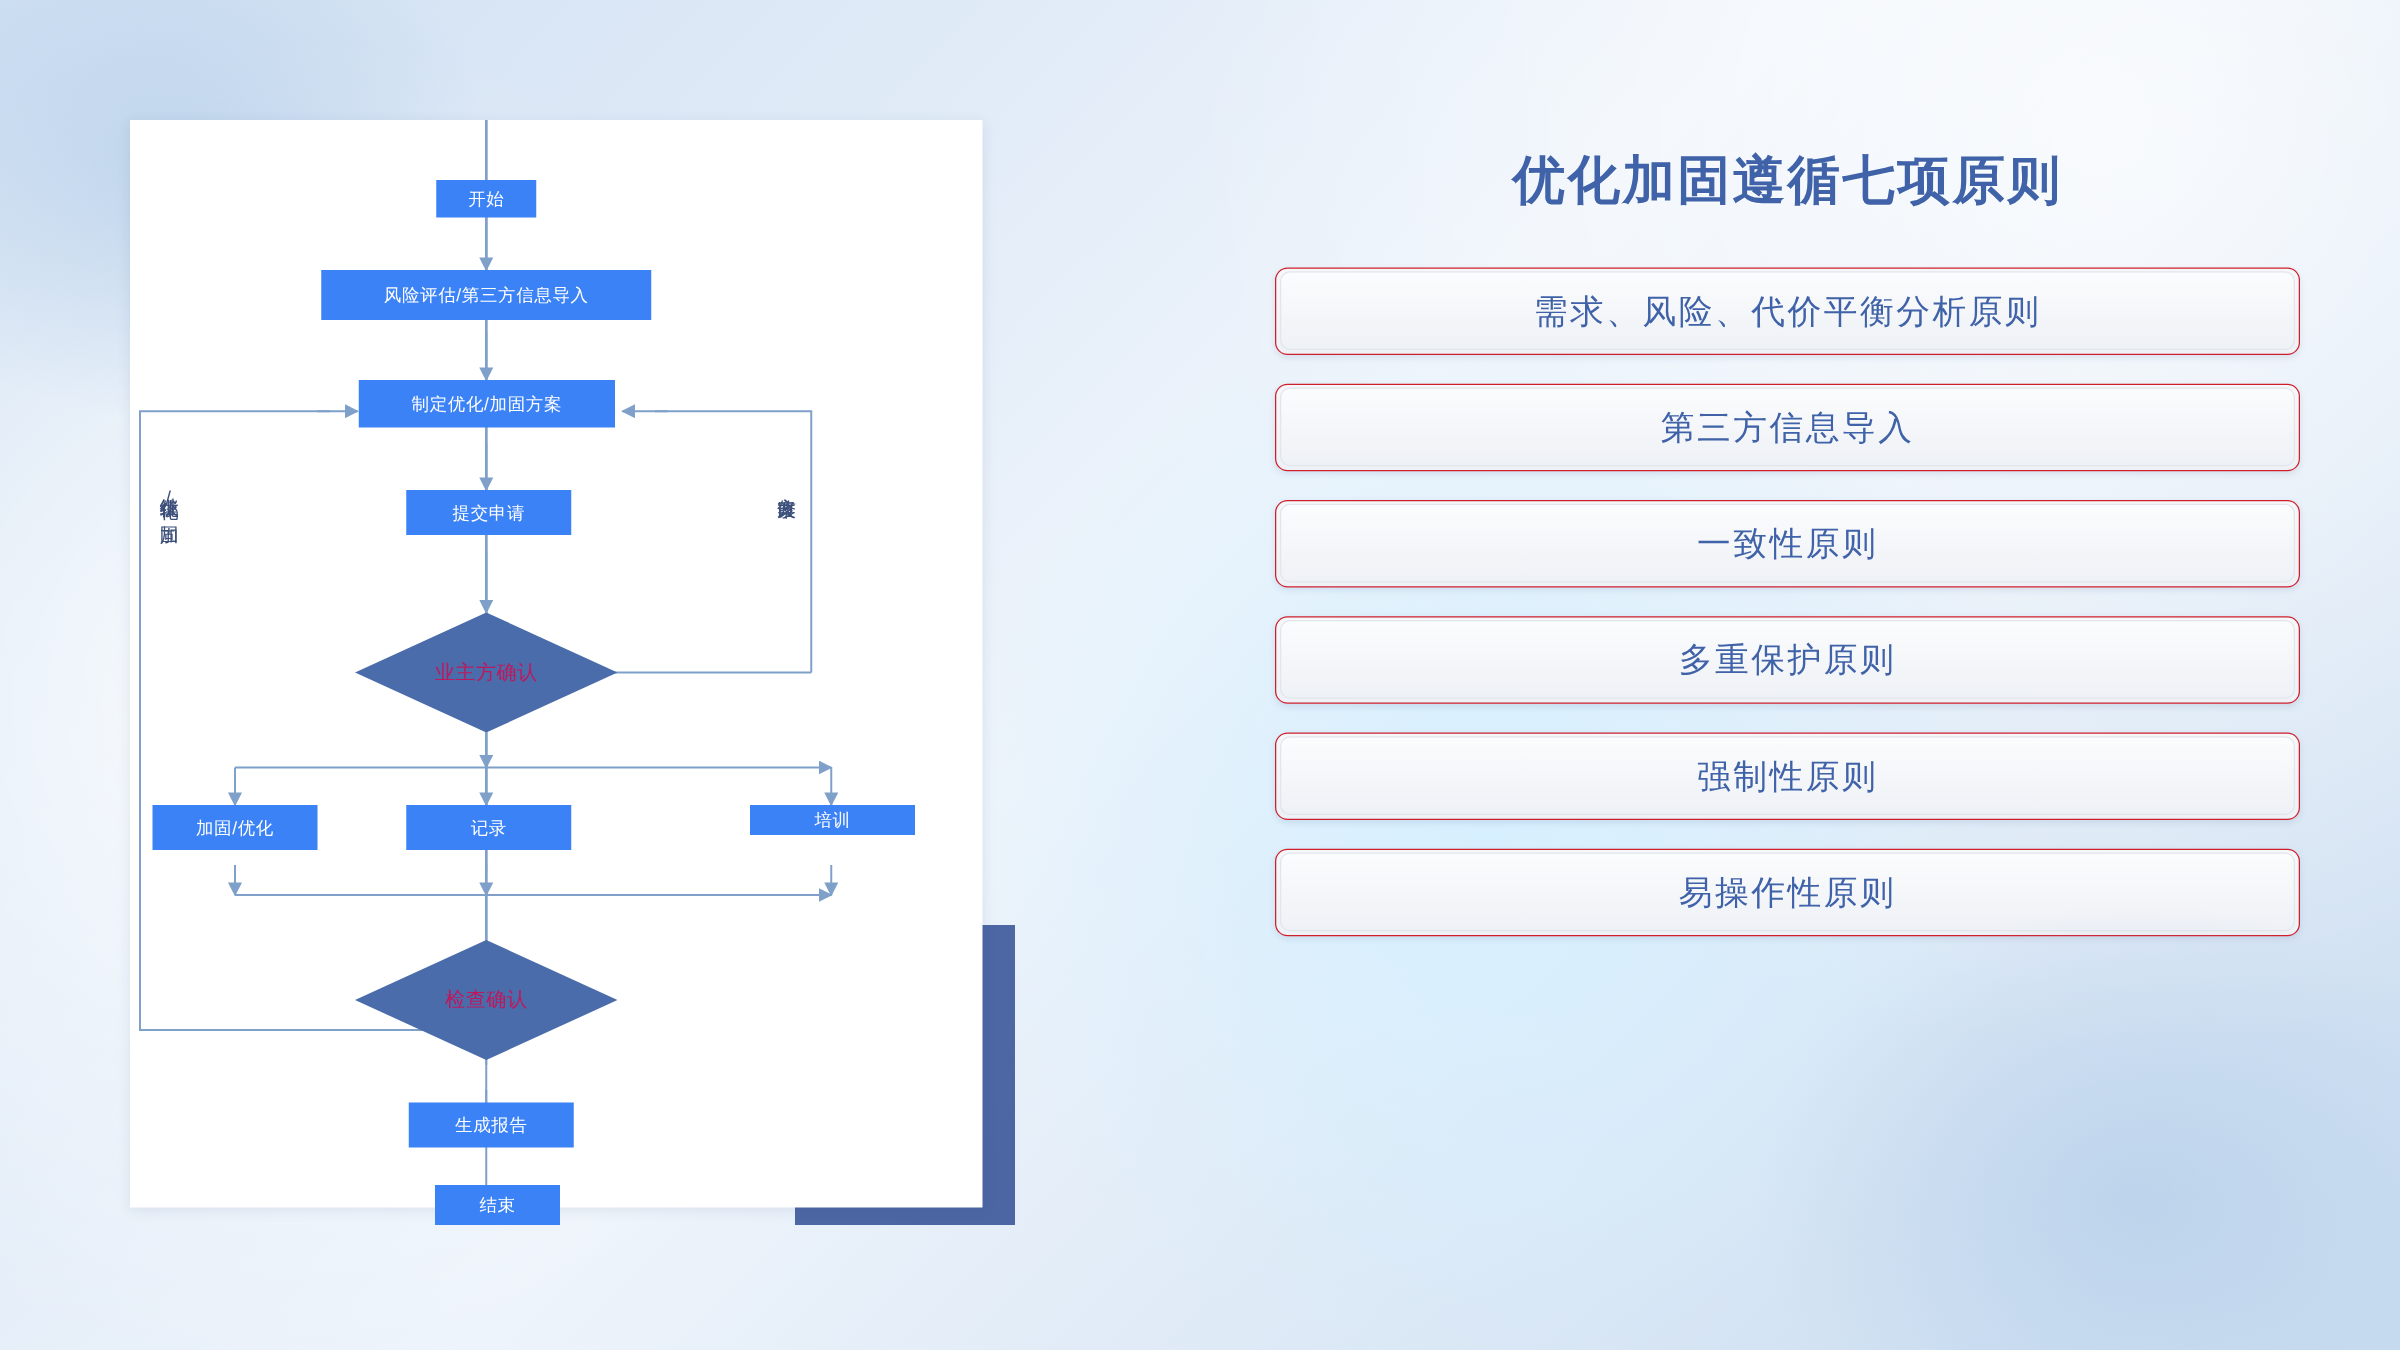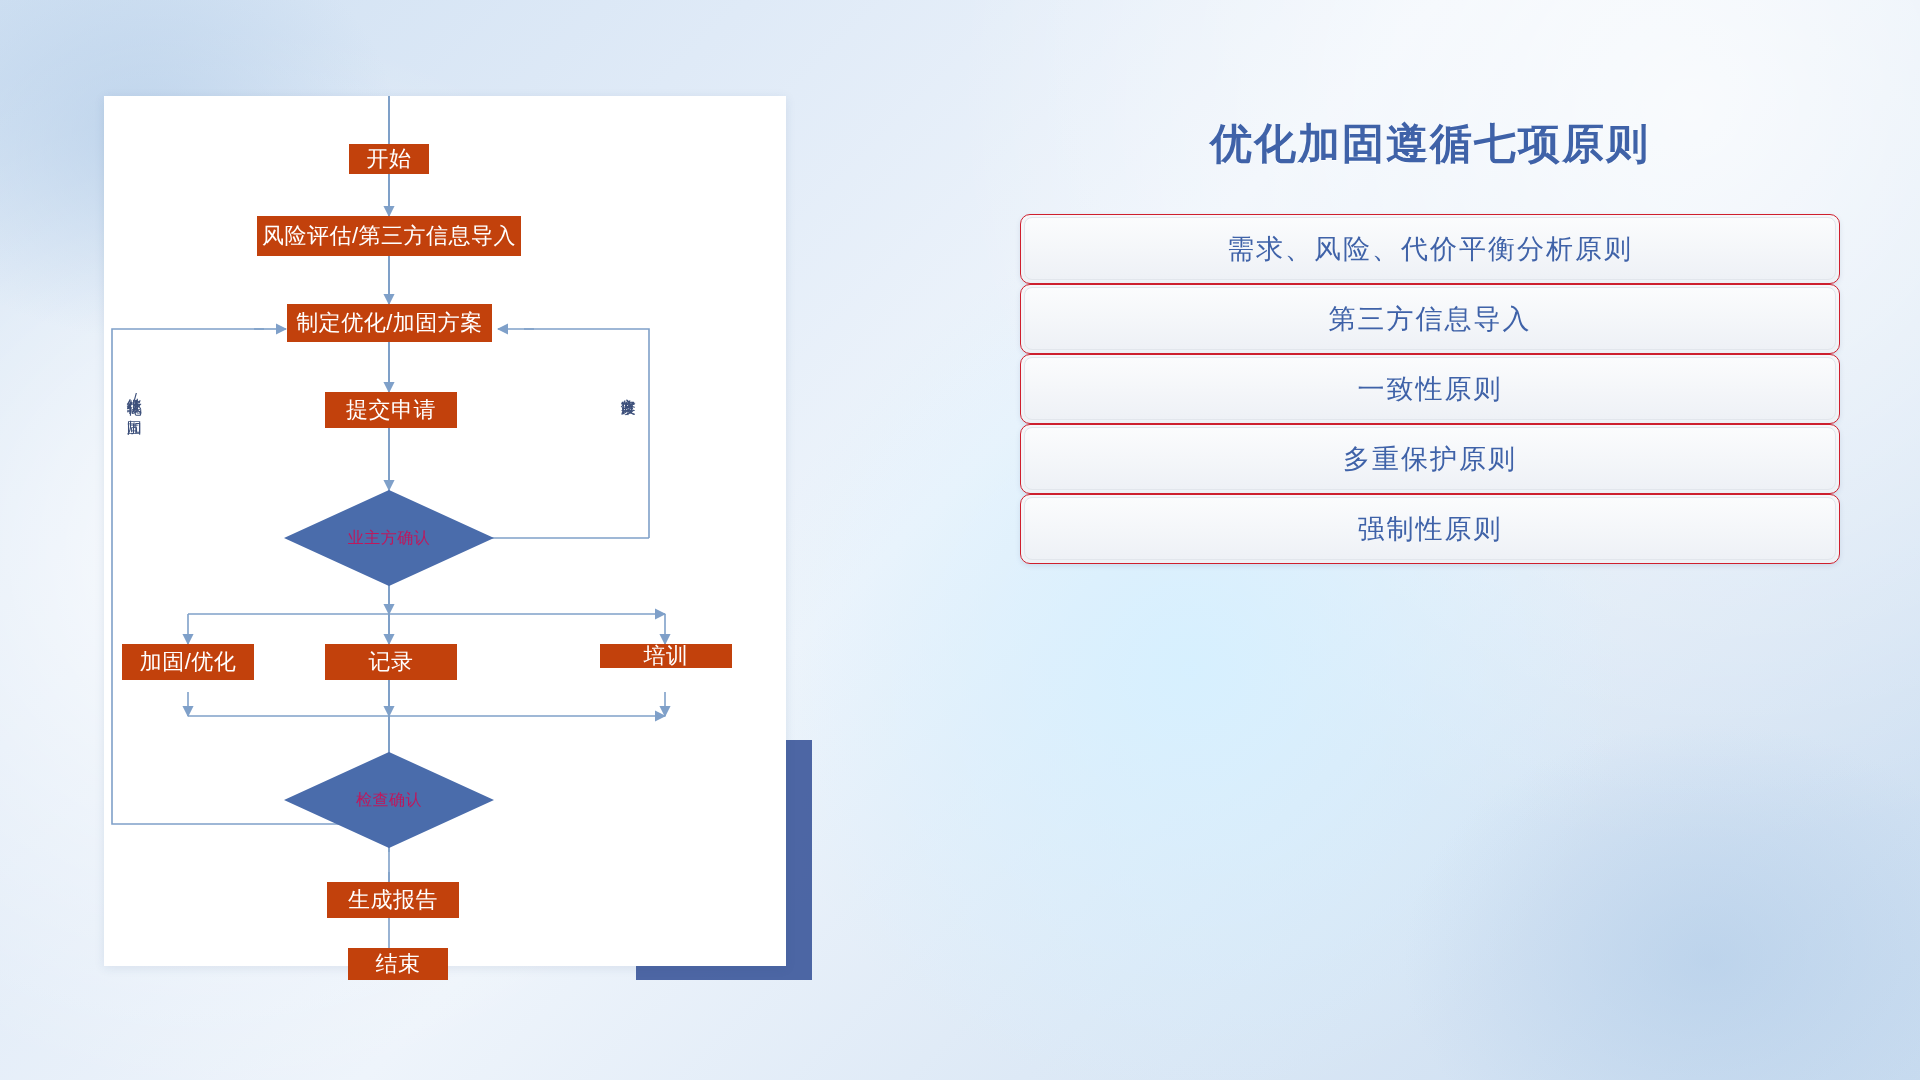--- a/index.html
+++ b/index.html
@@ -62,23 +62,23 @@
     box-shadow: 0 2px 10px rgba(40,70,120,0.10);
   }
 
   .flow-canvas {
     position: absolute;
     inset: 0;
   }
 
   .node {
     position: absolute;
-    background: #c2410c;
+    background: #3b82f6;
     color: #ffffff;
-    font-size: 22px;
+    font-size: 14px;
     line-height: 1.2;
     display: flex;
     align-items: center;
     justify-content: center;
     text-align: center;
     letter-spacing: 0.5px;
     box-sizing: border-box;
     padding: 0 10px;
     white-space: nowrap;
   }
@@ -129,20 +129,21 @@
     text-align: center;
     letter-spacing: 2px;
     margin-top: 20px;
     text-shadow: 0 1px 0 rgba(255,255,255,0.6);
   }
 
   .principle-list {
     margin-top: 42px;
     display: flex;
     flex-direction: column;
+    gap: 23px;
   }
 
   .principle {
     position: relative;
     height: 68px;
     border: 1.4px solid #cf1f2d;
     border-radius: 10px;
     background: linear-gradient(180deg, #f6f7f9 0%, #eef1f5 100%);
     display: flex;
     align-items: center;
@@ -312,16 +313,19 @@
       </div>
       <div class="principle">
         <span>一致性原则</span>
       </div>
       <div class="principle">
         <span>多重保护原则</span>
       </div>
       <div class="principle">
         <span>强制性原则</span>
       </div>
+      <div class="principle">
+        <span>易操作性原则</span>
+      </div>
     </div>
   </div>
 
 </div>
 
 </body></html>

